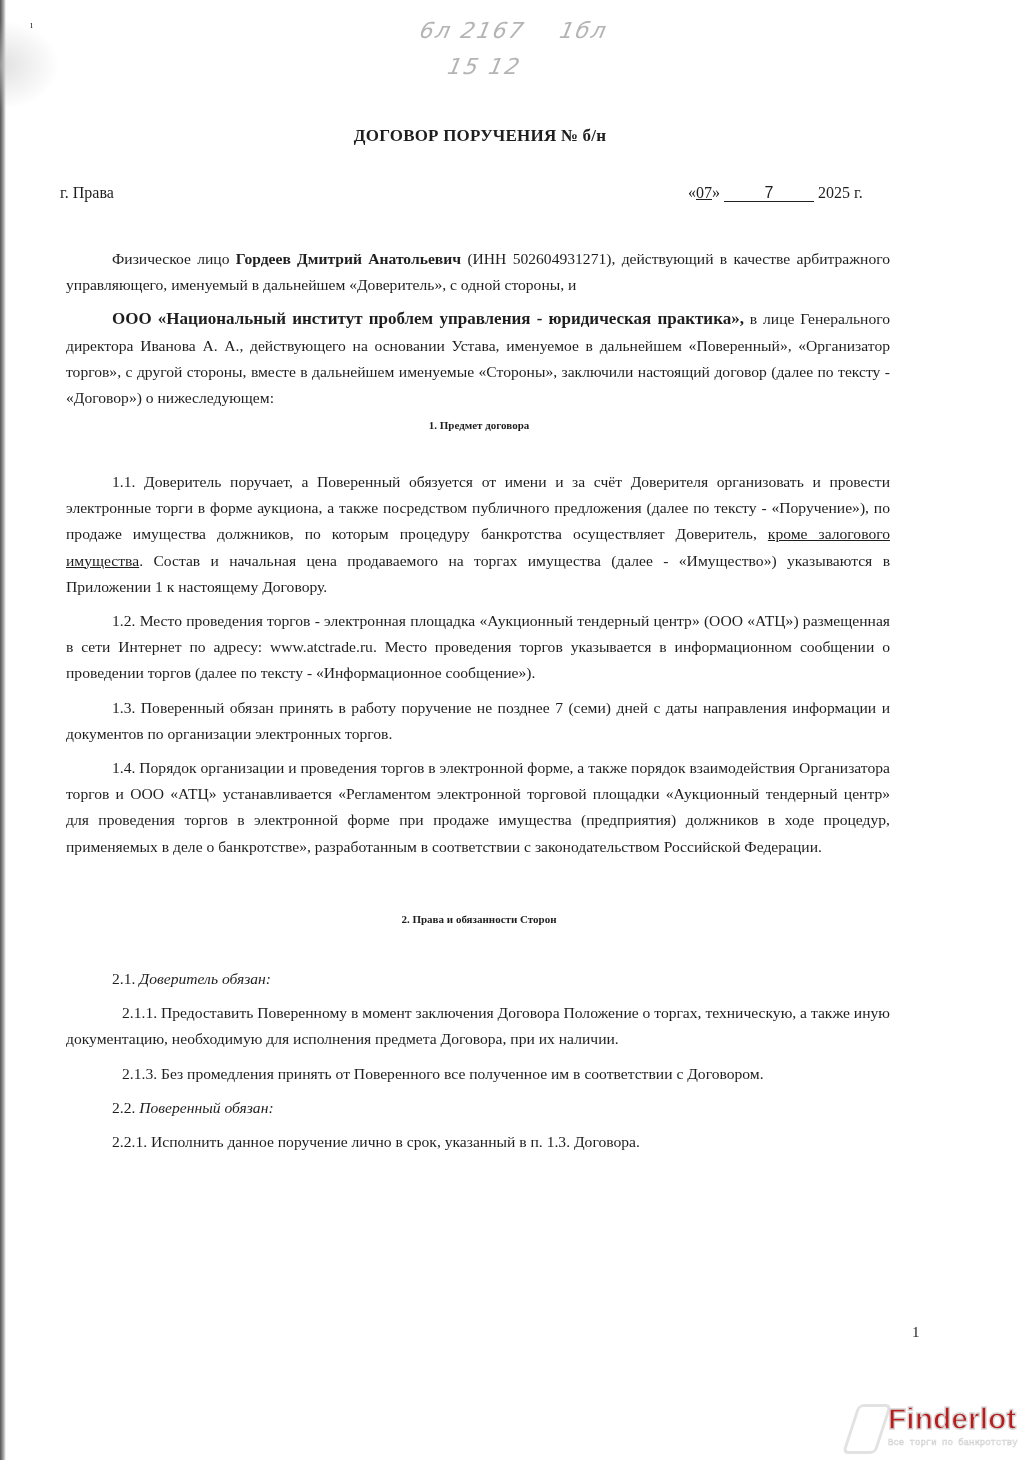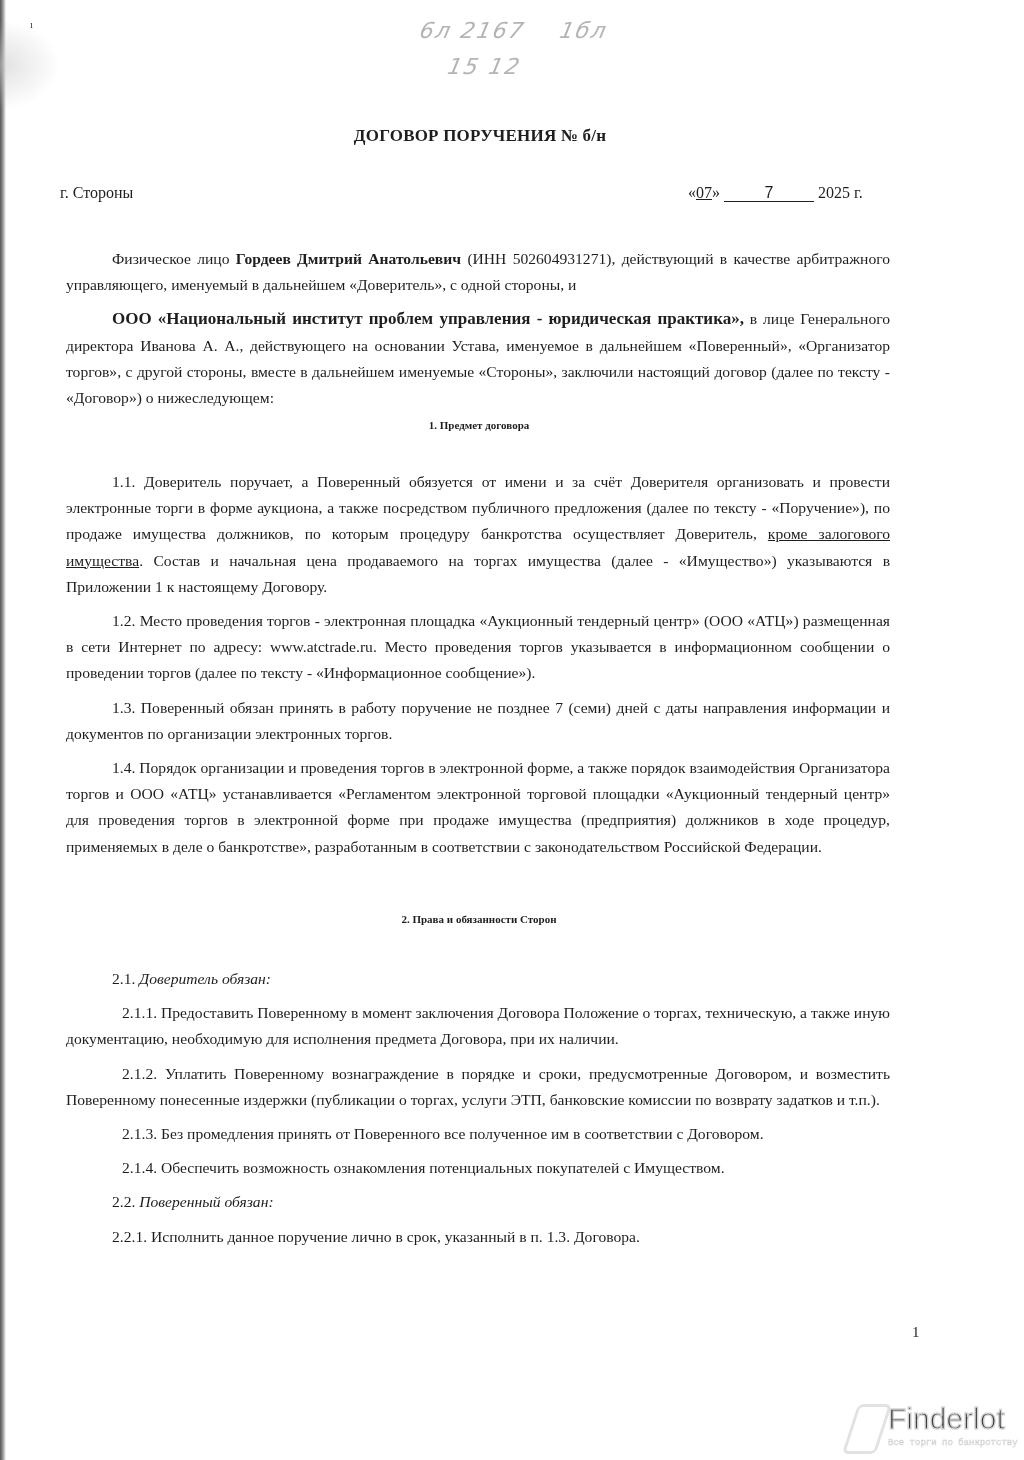--- a/index.html
+++ b/index.html
@@ -57,39 +57,39 @@
   .u { text-decoration: underline; }
   .it { font-style: italic; }
   .b { font-weight: bold; }
   .page-number { position: absolute; left: 912px; top: 1324px; font-size: 15px; }
 
   .watermark { position: absolute; left: 850px; top: 1402px; width: 170px; height: 52px; color: #e4e4e4; }
   .wm-logo {
     position: absolute; left: 0; top: 2px; width: 28px; height: 44px;
     border: 3px solid #e2e2e2; border-radius: 6px; transform: skewX(-18deg);
   }
-  .wm-name { position: absolute; left: 38px; top: 0; font-family: "Liberation Sans", sans-serif; font-size: 30px; font-weight: normal; color: #404040; -webkit-text-stroke: 1.4px #d6d6d6; }
+  .wm-name { position: absolute; left: 38px; top: 0; font-family: "Liberation Sans", sans-serif; font-size: 30px; font-weight: bold; color: #b91c1c; -webkit-text-stroke: 1.4px #d6d6d6; }
   .wm-tag { position: absolute; left: 38px; top: 36px; font-family: Liberation Mono, monospace; font-size: 9px; color: #ffffff; -webkit-text-stroke: 0.5px #cfcfcf; white-space: nowrap; }
 </style>
 </head>
 <body>
 
 <div class="left-edge"></div>
 <div class="scan-smudge"></div>
 <div class="corner-mark">ı</div>
 
 <div class="handwriting hw1">6л 2167</div>
 <div class="handwriting hw2">1бл</div>
 <div class="handwriting hw3">15 12</div>
 
 <div class="page">
 
   <div class="doc-title">ДОГОВОР ПОРУЧЕНИЯ № б/н</div>
 
-  <div class="city">г. Стороны</div>
+  <div class="city">г. Права</div>
 
   <div class="date">
     <span>«</span><span class="filled">07</span><span>»</span>
     <span class="month">7</span>
     <span>2025 г.</span>
   </div>
 
   <div class="body intro">
     <p class="indent"><span>Физическое лицо </span><span class="b">Гордеев Дмитрий Анатольевич</span><span> (ИНН 502604931271), действующий в качестве арбитражного управляющего, именуемый в дальнейшем «Доверитель», с одной стороны, и</span></p>
     <p class="indent"><span class="org">ООО «Национальный институт проблем управления - юридическая практика»,</span><span> в лице Генерального директора Иванова А. А., действующего на основании Устава, именуемое в дальнейшем «Поверенный», «Организатор торгов», с другой стороны, вместе в дальнейшем именуемые «Стороны», заключили настоящий договор (далее по тексту - «Договор») о нижеследующем:</span></p>
@@ -100,23 +100,21 @@
     <p class="indent"><span>1.1.  Доверитель поручает, а Поверенный обязуется от имени и за счёт Доверителя организовать и провести электронные торги в форме аукциона, а также посредством публичного предложения (далее по тексту -  «Поручение»), по продаже имущества должников, по которым процедуру банкротства осуществляет Доверитель, </span><span class="u">кроме залогового имущества</span><span>. Состав и начальная цена продаваемого на торгах имущества (далее - «Имущество») указываются в Приложении 1 к настоящему Договору.</span></p>
     <p class="indent">1.2. Место проведения торгов - электронная площадка «Аукционный тендерный центр» (ООО «АТЦ») размещенная в сети Интернет по адресу: www.atctrade.ru. Место проведения торгов указывается в информационном сообщении о проведении торгов (далее по тексту - «Информационное сообщение»).</p>
     <p class="indent">1.3.  Поверенный обязан принять в работу поручение не позднее 7 (семи) дней с даты направления информации и документов по организации электронных торгов.</p>
     <p class="indent">1.4. Порядок организации и проведения торгов в электронной форме, а также порядок взаимодействия Организатора торгов и ООО «АТЦ» устанавливается «Регламентом электронной торговой площадки «Аукционный тендерный центр» для проведения торгов в электронной форме при продаже имущества (предприятия) должников в ходе процедур, применяемых в деле о банкротстве», разработанным в соответствии с законодательством Российской Федерации.</p>
   </div>
 
   <div class="sec-head sec2-head">2.  Права и обязанности Сторон</div>
   <div class="body sec2">
     <p class="indent"><span>2.1.  </span><span class="it">Доверитель обязан:</span></p>
     <p class="indent2">2.1.1.  Предоставить Поверенному в момент заключения Договора Положение о торгах, техническую, а также иную документацию, необходимую для исполнения предмета Договора, при их наличии.</p>
-    <p class="indent2">2.1.2.  Уплатить Поверенному вознаграждение в порядке и сроки, предусмотренные Договором, и возместить Поверенному понесенные издержки (публикации о торгах, услуги ЭТП, банковские комиссии по возврату задатков и т.п.).</p>
     <p class="indent2">2.1.3.   Без промедления принять от Поверенного все полученное им в соответствии с Договором.</p>
-    <p class="indent2">2.1.4.   Обеспечить возможность ознакомления потенциальных покупателей с Имуществом.</p>
     <p class="indent"><span>2.2.  </span><span class="it">Поверенный обязан:</span></p>
     <p class="indent">2.2.1.  Исполнить данное поручение лично в срок, указанный в п. 1.3. Договора.</p>
   </div>
 
   <div class="page-number">1</div>
 </div>
 
 <div class="watermark">
   <div class="wm-logo"></div>
   <div class="wm-name">Finderlot</div>

